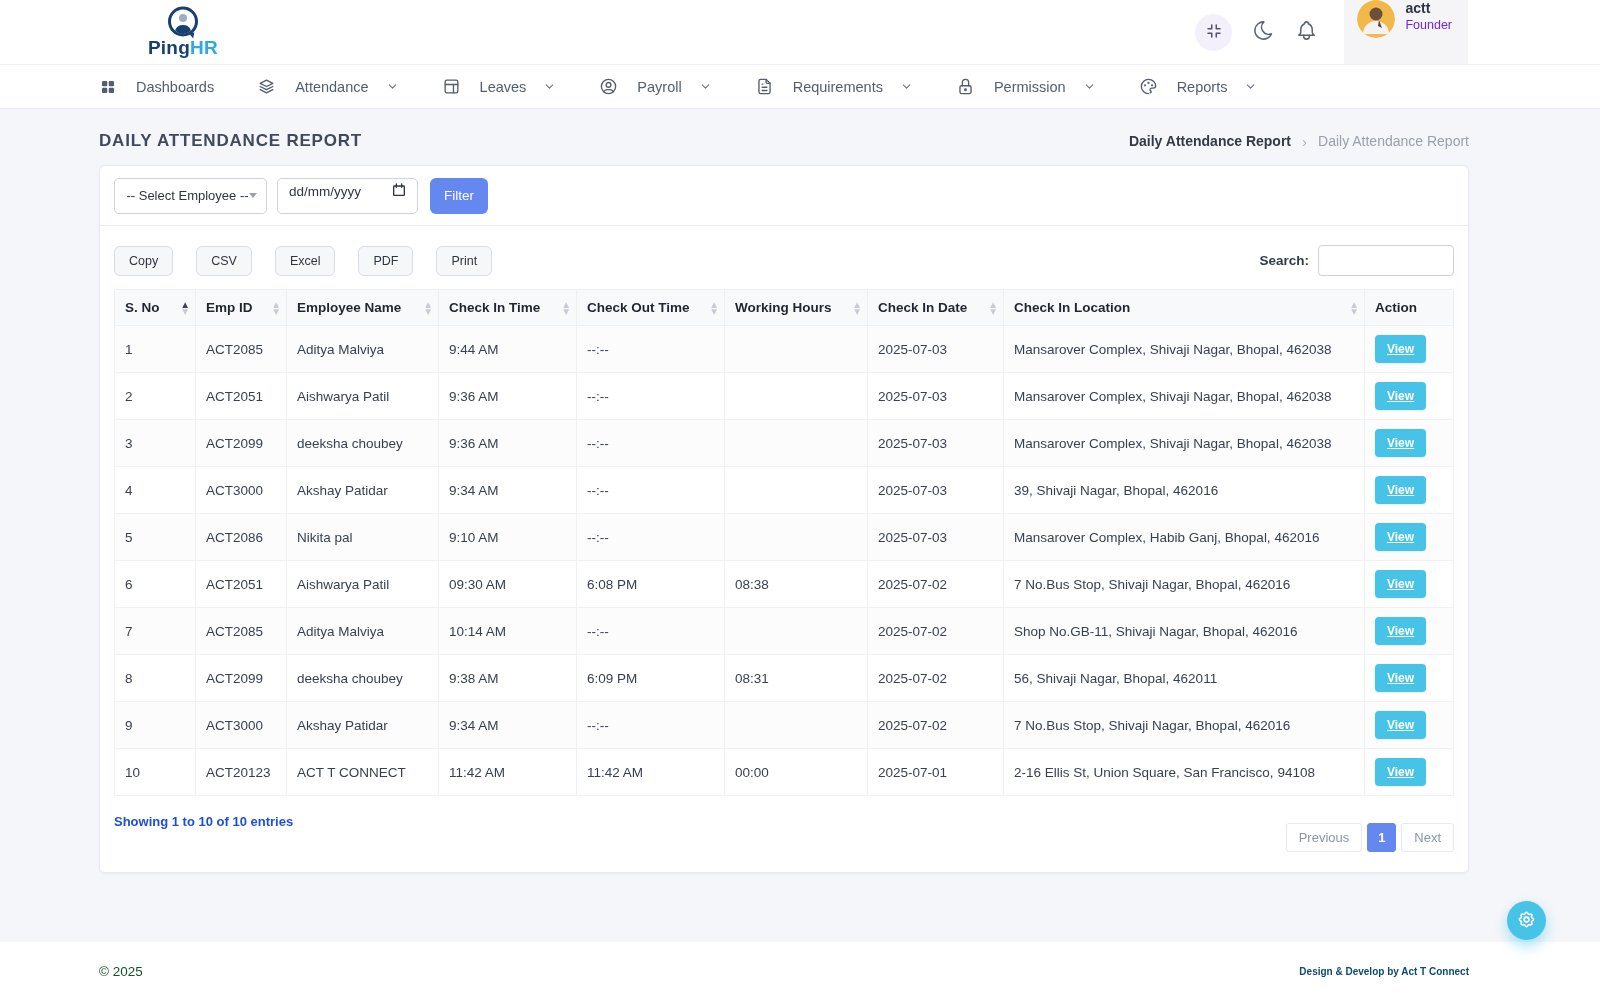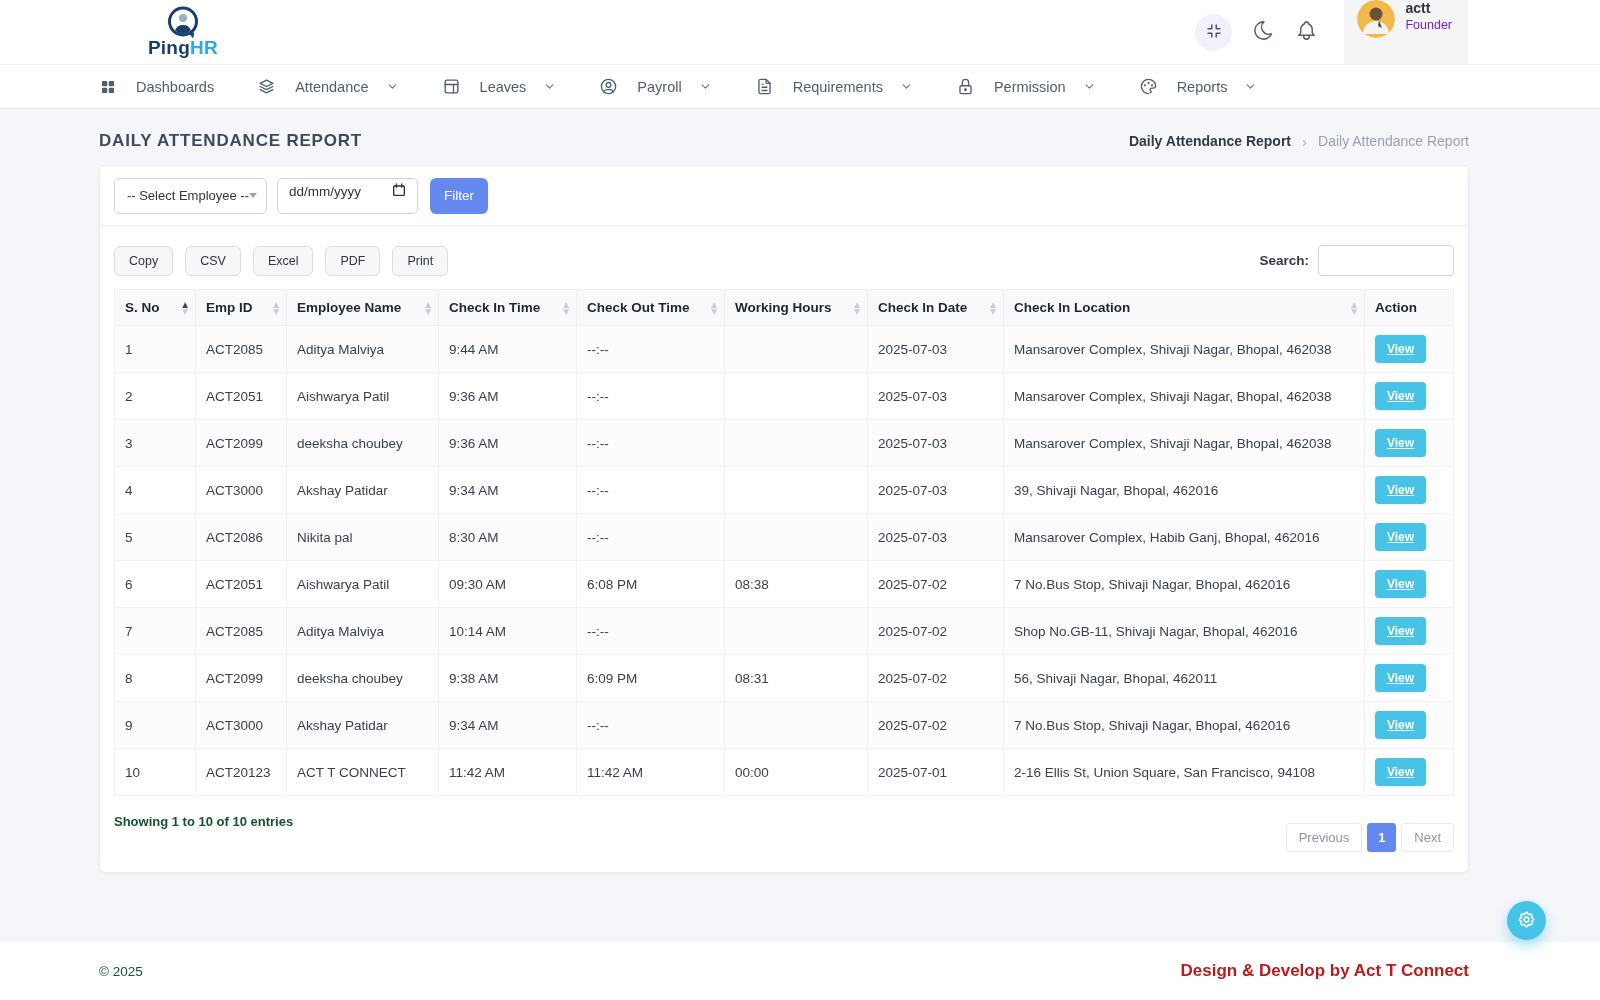--- a/index.html
+++ b/index.html
@@ -43,33 +43,33 @@
   .breadcrumb{display:flex;align-items:center;gap:11px;font-size:14px;}
   .bc-1{color:#333a46;font-weight:600;cursor:pointer;}
   .bc-sep{color:#aab0bb;font-size:15px;line-height:1;}
   .bc-2{color:#9aa1ad;font-weight:500;}
 
   .card{margin-top:13px;background:#fff;border:1px solid #e9ebf0;border-radius:6px;
     height:708px;box-shadow:0 1px 3px rgba(20,30,60,.05);}
   .filter-row{display:flex;align-items:center;gap:10px;padding:12px 14px;height:60px;
     border-bottom:1px solid #eceef2;}
   .select{width:153px;height:36px;border:1px solid #cfd4dc;border-radius:5px;background:#fff;
-    display:flex;align-items:center;justify-content:flex-end;padding:0 9px 0 11px;
+    display:flex;align-items:center;justify-content:center;padding:0 9px 0 11px;
     font-size:13px;color:#2f3542;cursor:pointer;}
   .caret{width:0;height:0;border-left:4.5px solid transparent;border-right:4.5px solid transparent;
     border-top:5px solid #9aa1ad;}
   .date-input{width:141px;height:36px;border:1px solid #cfd4dc;border-radius:5px;background:#fff;
     display:flex;align-items:center;justify-content:space-between;padding:0 10px 9px 11px;
     font-size:13.5px;color:#2f3542;cursor:pointer;}
   .date-input svg{color:#2f3542;}
   .btn-filter{width:58px;height:36px;background:var(--accent,#6487f0);border:none;border-radius:6px;
     color:#fff;font-size:13.5px;cursor:pointer;margin-left:2px;}
 
   .toolbar-row{display:flex;justify-content:space-between;align-items:center;padding:19px 14px 0;}
-  .exports{display:flex;gap:12px;border-radius:9px;}
+  .exports{display:flex;gap:23px;border-radius:9px;}
   .export-btn{background:#f6f7f9;border:1px solid #d9dde4;border-radius:6px;padding:7px 14px;
     font-size:12.5px;color:#2f3542;cursor:pointer;}
   .searchbox{display:flex;align-items:center;gap:9px;font-size:13.5px;color:#333a46;font-weight:600;}
   .searchbox input{width:136px;height:31px;border:1px solid #ced3db;border-radius:4px;
     padding:0 8px;font-size:13px;outline:none;}
 
   .table-wrap{padding:13px 14px 0;}
   table{width:100%;border-collapse:collapse;table-layout:fixed;}
   th{background:#f8f9fb;font-size:13.5px;color:#1f2531;font-weight:bold;text-align:left;
     padding:10px 22px 10px 10px;position:relative;border:1px solid #edeff3;cursor:pointer;
@@ -78,32 +78,32 @@
     flex-direction:column;font-size:7.5px;line-height:7px;color:#c7cbd3;
     font-family:"DejaVu Sans",sans-serif;font-weight:normal;}
   .sort .on{color:#3d4454;}
   td{font-size:13.5px;color:#383f4e;padding:0 10px;height:47px;border:1px solid #f0f1f5;
     white-space:nowrap;overflow:hidden;background:#fff;}
   tbody tr:nth-child(odd) td{background:#fcfcfd;}
   .view-btn{background:var(--cyan,#48c3e8);border:none;color:#fff;font-size:12px;font-weight:bold;
     padding:7px 12px;border-radius:4px;cursor:pointer;box-shadow:0 1px 2px rgba(0,0,0,.08);text-decoration:underline;}
 
   .info-row{display:flex;justify-content:space-between;align-items:flex-start;padding:16px 14px 0;}
-  .info{font-size:13px;color:#14532d;font-weight:600;margin-top:2px;}
+  .info{font-size:13px;color:#1d4ed8;font-weight:600;margin-top:2px;}
   .pager{display:flex;gap:5px;margin-top:11px;}
   .pg{border:1px solid #e6e9ef;background:#fff;color:#8d95a5;font-size:13px;height:29px;
     padding:0 12px;border-radius:3px;cursor:pointer;}
   .pg.cur{background:var(--accent,#6487f0);border-color:var(--accent,#6487f0);color:#fff;
     width:29px;padding:0;font-weight:600;}
 
   
   .foot{position:absolute;left:0;right:0;bottom:0;height:58px;background:#fff;
     display:flex;align-items:center;justify-content:space-between;padding:0 131px 0 99px;}
   .copy{font-size:13.5px;color:#14532d;}
-  .credit{font-size:17px;color:#b91c1c;font-weight:600;}
+  .credit{font-size:10px;color:#0c4a6e;font-weight:600;}
 
   .fab{position:absolute;left:1507px;top:901px;width:39px;height:39px;border-radius:50%;
     background:var(--cyan,#48c3e8);border:none;display:flex;align-items:center;justify-content:center;
     box-shadow:0 6px 14px rgba(60,190,230,.45);cursor:pointer;color:#fff;}
 </style>
 </head>
 <body>
 
 <div class="app">
 
@@ -402,21 +402,21 @@
                 <td>--:--</td>
                 <td></td>
                 <td>2025-07-03</td>
                 <td>39, Shivaji Nagar, Bhopal, 462016</td>
                 <td><button class="view-btn">View</button></td>
               </tr>
               <tr>
                 <td>5</td>
                 <td>ACT2086</td>
                 <td>Nikita pal</td>
-                <td>8:30 AM</td>
+                <td>9:10 AM</td>
                 <td>--:--</td>
                 <td></td>
                 <td>2025-07-03</td>
                 <td>Mansarover Complex, Habib Ganj, Bhopal, 462016</td>
                 <td><button class="view-btn">View</button></td>
               </tr>
               <tr>
                 <td>6</td>
                 <td>ACT2051</td>
                 <td>Aishwarya Patil</td>

